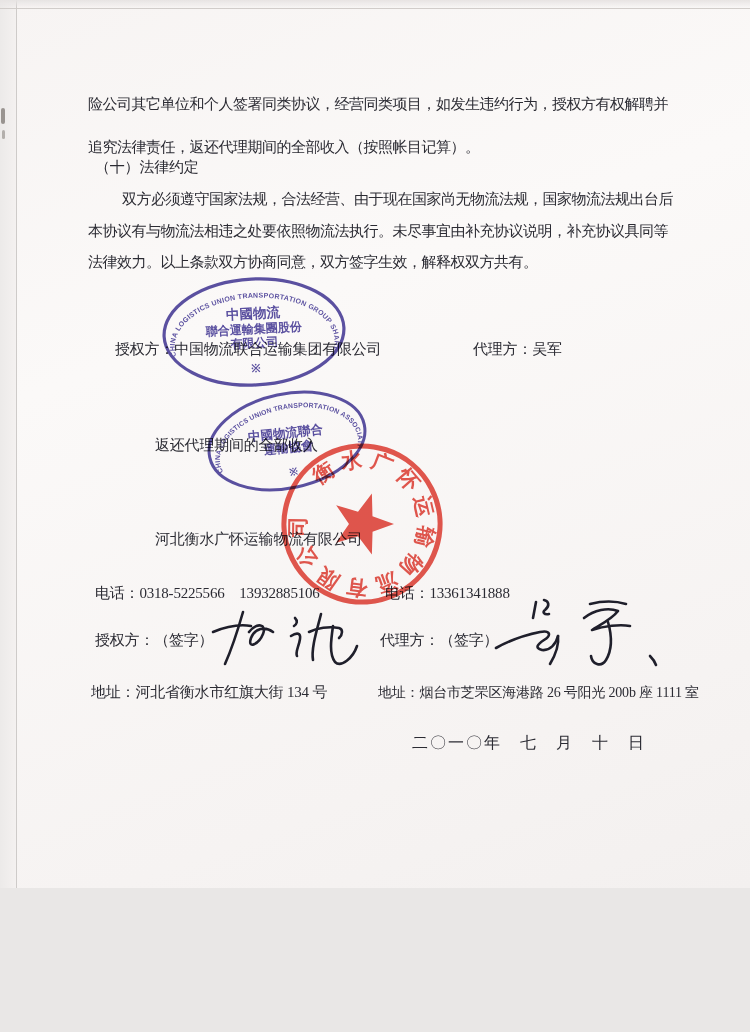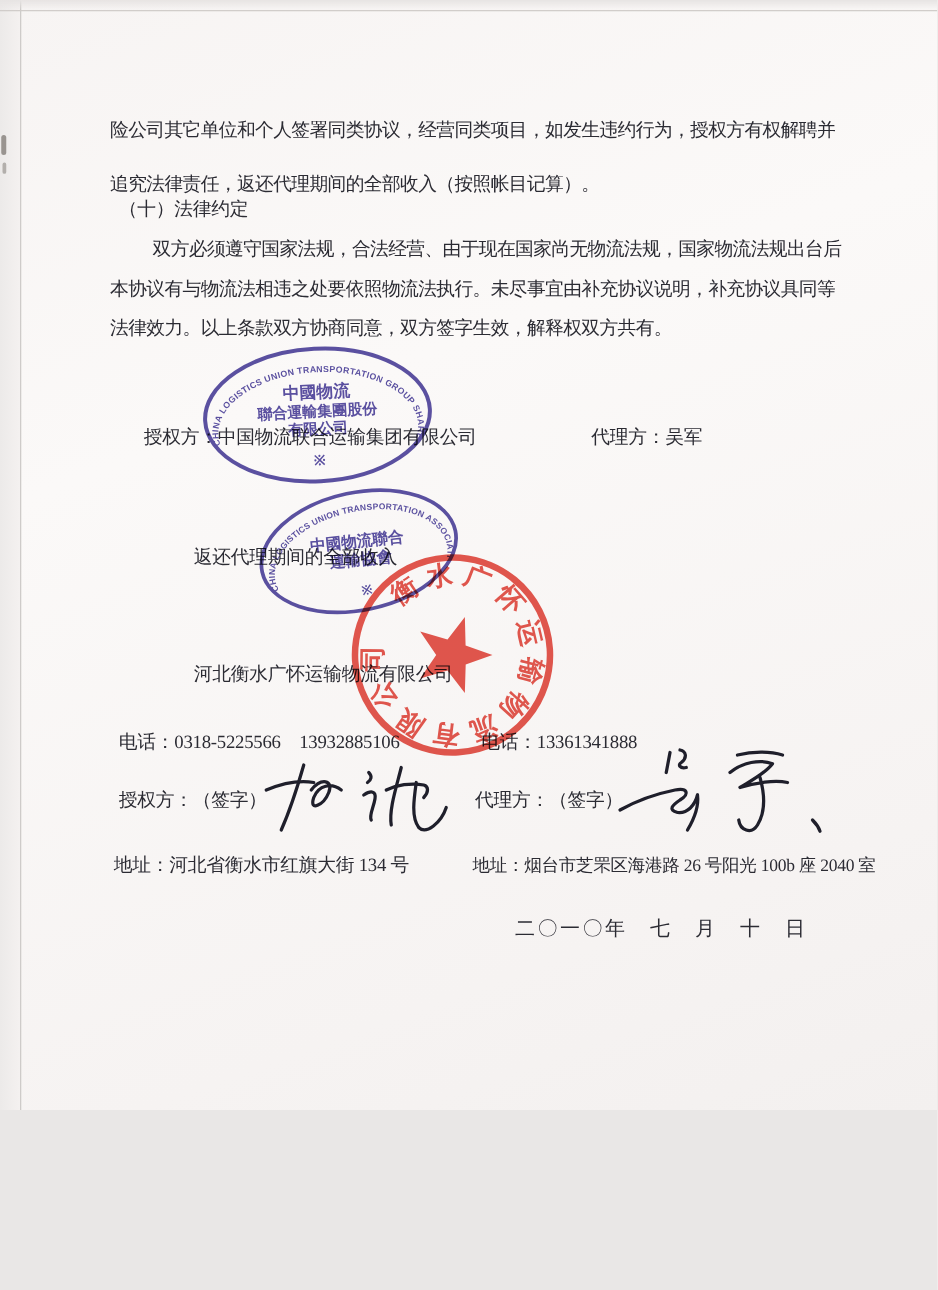--- a/index.html
+++ b/index.html
@@ -56,21 +56,21 @@
     <span>电话：</span><span>13361341888</span>
   </div>
 
   <div class="line" style="left:95px;top:631px;text-align:center;">授权方：（签字）</div>
   <div class="line" style="left:380px;top:631px;">代理方：（签字）</div>
 
   <div class="line" style="left:91px;top:683px;">
     <span>地址：</span><span>河北省衡水市红旗大街 134 号</span>
   </div>
   <div class="line small" style="left:378px;top:684px;">
-    <span>地址：</span><span>烟台市芝罘区海港路 26 号阳光 100b 座 2040 室</span>
+    <span>地址：</span><span>烟台市芝罘区海港路 26 号阳光 200b 座 1111 室</span>
   </div>
 
   <div class="line date" style="left:412px;top:733px;">二〇一〇年　七　月　十　日</div>
 
   <div class="stamp" style="left:158px;top:274px;transform:rotate(-3deg);opacity:.9;">
     <svg width="192" height="116" viewBox="0 0 192 116">
       <defs>
           <path id="arc1" d="M 18 80 A 80 46 0 1 1 174 80" fill="none"></path>
         </defs>
       <ellipse cx="96" cy="58" rx="90" ry="53" fill="none" stroke="#4a3f9b" stroke-width="3.2"></ellipse>

